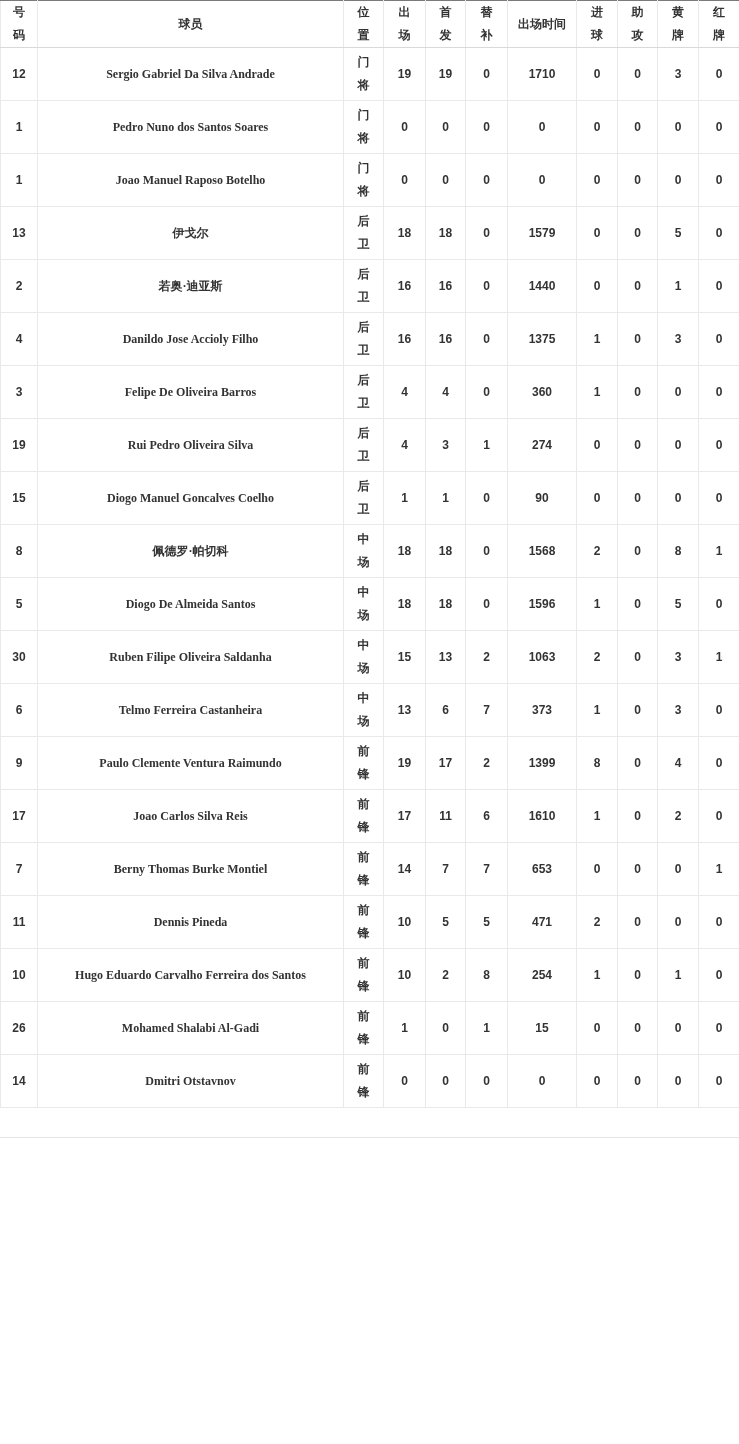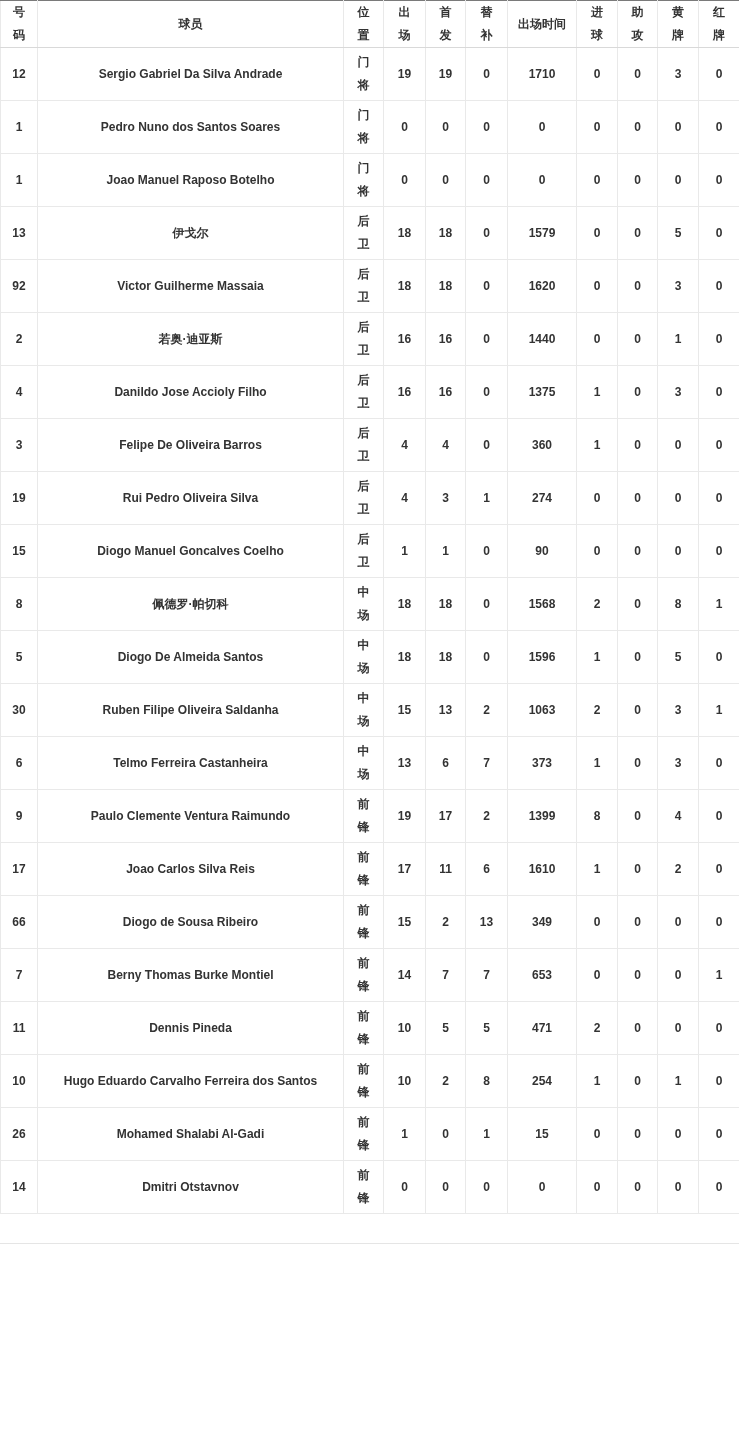--- a/index.html
+++ b/index.html
@@ -37,20 +37,21 @@
     border-bottom: 1px solid #d9d9d9;
     background: #ffffff;
   }
   .stats-table tbody td {
     height: 52px;
     background: #ffffff;
   }
   .stats-table td.col-player {
     white-space: nowrap;
     word-break: normal;
+    font-family: Liberation Serif, serif;
   }
   .section-divider {
     width: 739px;
     height: 0;
     border-top: 1px solid #e5e5e5;
     margin-top: 29px;
   }
 </style>
 </head>
 <body>
@@ -132,33 +133,20 @@
           <td class="col-appearances">18</td>
           <td class="col-starts">18</td>
           <td class="col-subs">0</td>
           <td class="col-minutes">1579</td>
           <td class="col-goals">0</td>
           <td class="col-assists">0</td>
           <td class="col-yellow">5</td>
           <td class="col-red">0</td>
         </tr>
         <tr>
-          <td class="col-number">92</td>
-          <td class="col-player">Victor Guilherme Massaia</td>
-          <td class="col-position">后卫</td>
-          <td class="col-appearances">18</td>
-          <td class="col-starts">18</td>
-          <td class="col-subs">0</td>
-          <td class="col-minutes">1620</td>
-          <td class="col-goals">0</td>
-          <td class="col-assists">0</td>
-          <td class="col-yellow">3</td>
-          <td class="col-red">0</td>
-        </tr>
-        <tr>
           <td class="col-number">2</td>
           <td class="col-player">若奥·迪亚斯</td>
           <td class="col-position">后卫</td>
           <td class="col-appearances">16</td>
           <td class="col-starts">16</td>
           <td class="col-subs">0</td>
           <td class="col-minutes">1440</td>
           <td class="col-goals">0</td>
           <td class="col-assists">0</td>
           <td class="col-yellow">1</td>
@@ -288,33 +276,20 @@
           <td class="col-appearances">17</td>
           <td class="col-starts">11</td>
           <td class="col-subs">6</td>
           <td class="col-minutes">1610</td>
           <td class="col-goals">1</td>
           <td class="col-assists">0</td>
           <td class="col-yellow">2</td>
           <td class="col-red">0</td>
         </tr>
         <tr>
-          <td class="col-number">66</td>
-          <td class="col-player">Diogo de Sousa Ribeiro</td>
-          <td class="col-position">前锋</td>
-          <td class="col-appearances">15</td>
-          <td class="col-starts">2</td>
-          <td class="col-subs">13</td>
-          <td class="col-minutes">349</td>
-          <td class="col-goals">0</td>
-          <td class="col-assists">0</td>
-          <td class="col-yellow">0</td>
-          <td class="col-red">0</td>
-        </tr>
-        <tr>
           <td class="col-number">7</td>
           <td class="col-player">Berny Thomas Burke Montiel</td>
           <td class="col-position">前锋</td>
           <td class="col-appearances">14</td>
           <td class="col-starts">7</td>
           <td class="col-subs">7</td>
           <td class="col-minutes">653</td>
           <td class="col-goals">0</td>
           <td class="col-assists">0</td>
           <td class="col-yellow">0</td>

